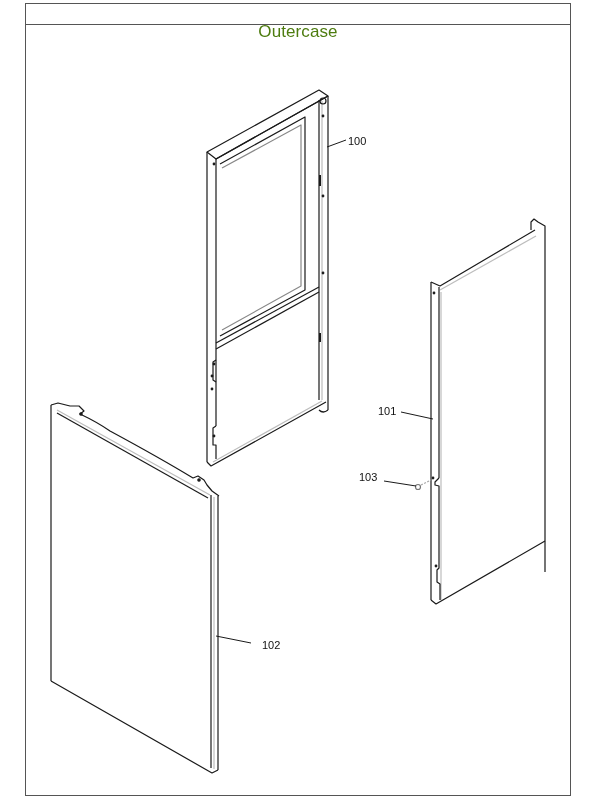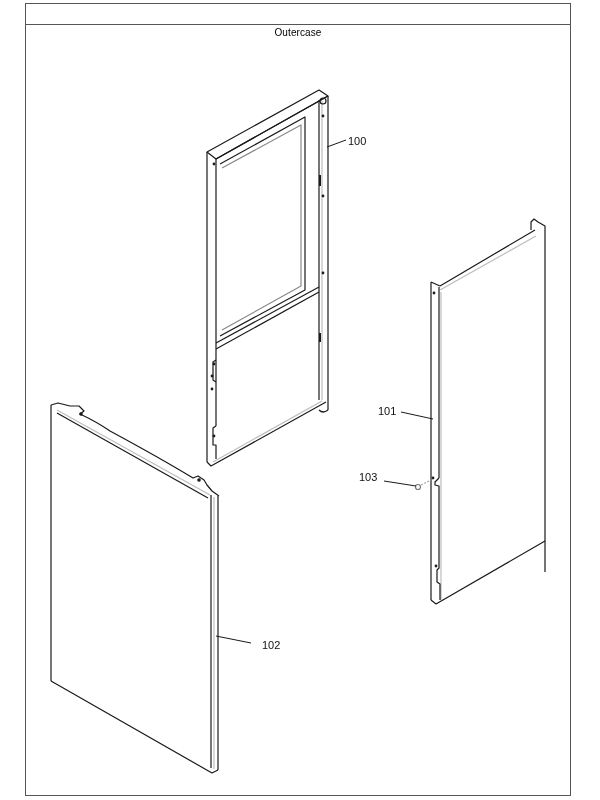--- a/index.html
+++ b/index.html
@@ -30,22 +30,22 @@
       top: 0;
       width: 100%;
       height: 21px;
       border-bottom: 1.5px solid #555555;
       box-sizing: border-box;
       display: flex;
       align-items: center;
       justify-content: center;
     }
     .title-text {
-      font-size: 10px;
-      color: #000000;
+      font-size: 17px;
+      color: #4d7c0f;
       letter-spacing: 0.1px;
       margin-top: 36px;
     }
     svg.drawing {
       position: absolute;
       left: 0;
       top: 0;
       width: 600px;
       height: 800px;
     }

